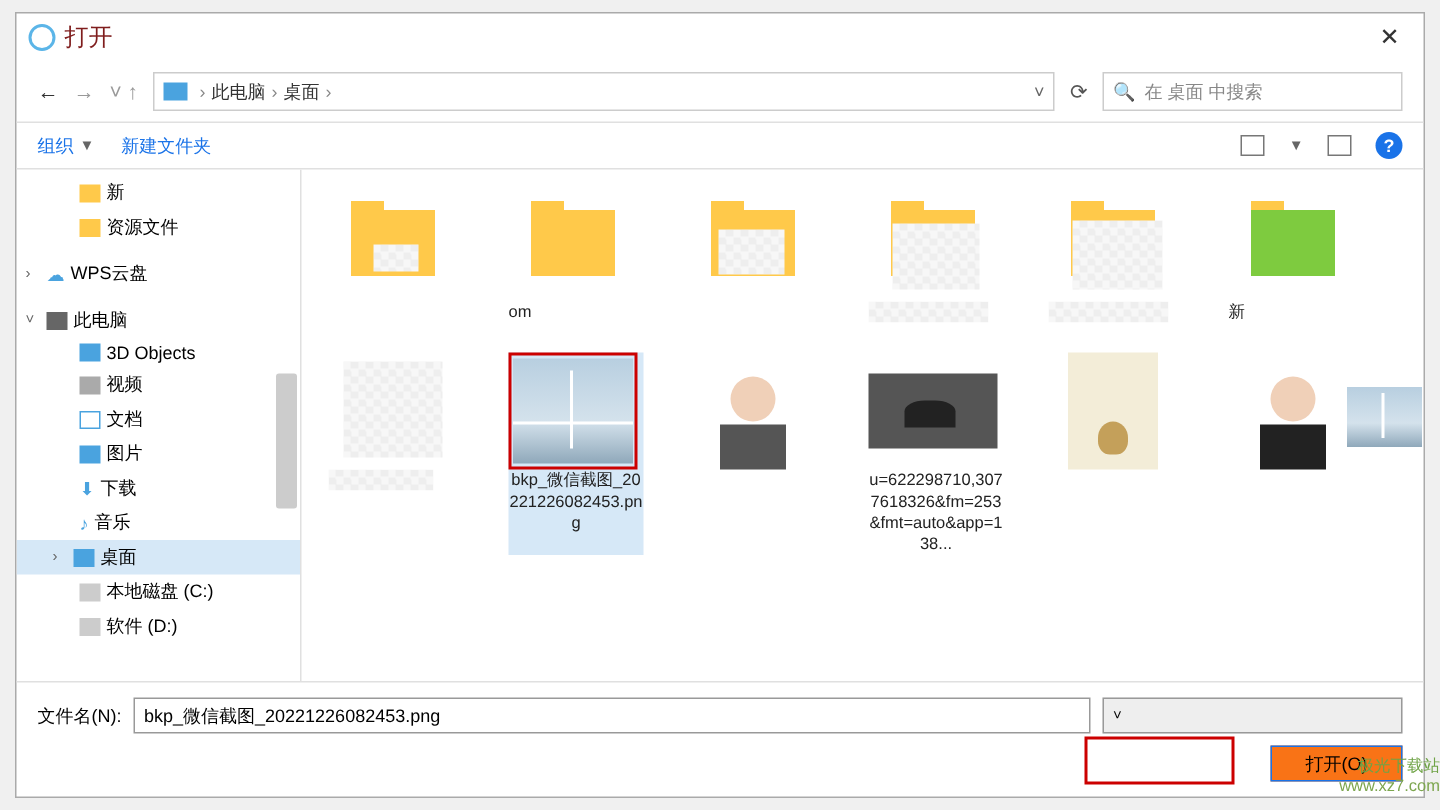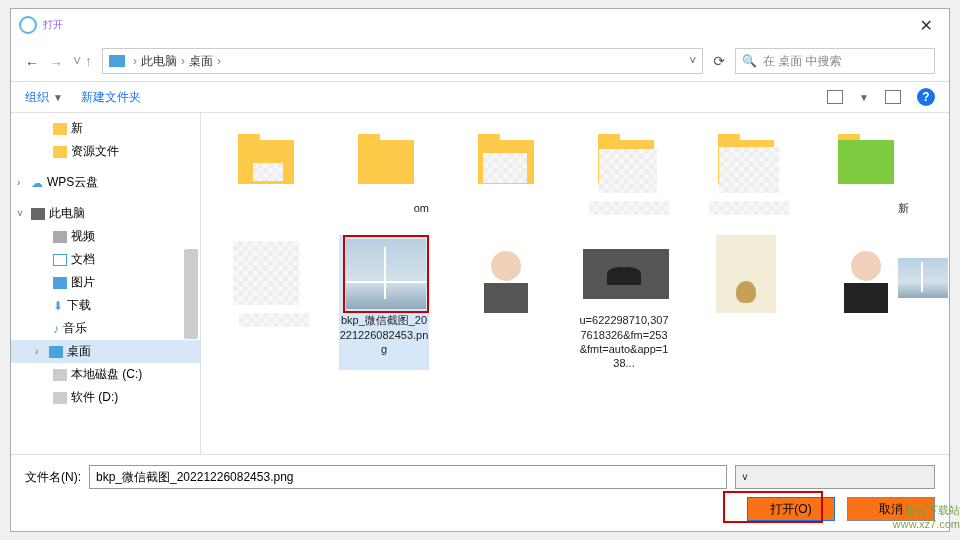--- a/index.html
+++ b/index.html
@@ -1,20 +1,20 @@
 <!DOCTYPE html>
 <html><head>
 <meta charset="utf-8">
 <style>
 * { margin: 0; padding: 0; box-sizing: border-box; font-family: "Microsoft YaHei", Arial, sans-serif; }
 body { background: #f0f0f0; width: 960px; height: 540px; overflow: hidden; position: relative; }
 .dialog { position: absolute; left: 10px; top: 8px; right: 10px; bottom: 8px; background: #fff; border: 1px solid #aaa; display: flex; flex-direction: column; }
 .titlebar { display: flex; align-items: center; padding: 6px 8px; height: 32px; }
 .app-icon { width: 18px; height: 18px; border-radius: 50%; border: 2px solid #5bb5e8; margin-right: 6px; }
-.title-text { font-size: 10px; color: #8b5cf6; }
+.title-text { font-size: 16px; color: #7f1d1d; }
 .close-btn { margin-left: auto; cursor: pointer; font-size: 16px; color: #333; padding: 0 8px; }
 .navbar { display: flex; align-items: center; padding: 6px 14px; gap: 10px; height: 40px; }
 .nav-arrow { color: #999; font-size: 14px; cursor: pointer; }
 .nav-arrow.active { color: #333; }
 .breadcrumb-box { flex: 1; border: 1px solid #ccc; height: 26px; display: flex; align-items: center; padding: 0 6px; font-size: 12px; color: #333; position: relative; }
 .bc-icon { width: 16px; height: 12px; background: #4aa3df; margin-right: 4px; }
 .bc-sep { margin: 0 4px; color: #888; }
 .bc-dd { position: absolute; right: 6px; color: #666; }
 .refresh-icon { color: #555; font-size: 14px; cursor: pointer; }
 .search-box { width: 200px; border: 1px solid #ccc; height: 26px; display: flex; align-items: center; padding: 0 6px; font-size: 12px; color: #888; gap: 6px; }
@@ -38,21 +38,21 @@
 .doc-ico { background: #fff; border: 1px solid #4aa3df; }
 .dl-ico { color: #4aa3df; font-size: 12px; }
 .music-ico { color: #4aa3df; font-size: 12px; }
 .desktop-ico { background: #4aa3df; }
 .disk-ico { background: #ccc; }
 .caret { color: #666; font-size: 10px; width: 10px; }
 .caret.none { visibility: hidden; }
 .indent { width: 18px; display: inline-block; }
 .content { flex: 1; padding: 10px 18px; overflow-y: auto; position: relative; }
 .file-grid { display: flex; flex-wrap: wrap; gap: 20px 30px; }
-.file-item { width: 90px; display: flex; flex-direction: column; align-items: flex-end; cursor: pointer; }
+.file-item { width: 90px; display: flex; flex-direction: column; align-items: flex-start; cursor: pointer; }
 .file-thumb { width: 86px; height: 78px; display: flex; align-items: center; justify-content: center; position: relative; }
 .folder-thumb { width: 56px; height: 44px; background: #ffc94a; position: relative; }
 .folder-thumb::before { content: ""; position: absolute; top: -6px; left: 0; width: 22px; height: 6px; background: #ffc94a; }
 .pix { background: repeating-conic-gradient(#eee 0 25%, #f7f7f7 0 50%) 0 0/10px 10px; position: absolute; }
 .file-label { text-align: center; font-size: 11px; color: #222; line-height: 1.3; max-height: 58px; overflow: hidden; word-break: break-all; }
 .file-item.selected .file-thumb { border: 2px solid #c00; }
 .file-item.selected-bg { background: #d6e8f7; }
 .bridge-thumb { width: 80px; height: 70px; background: linear-gradient(#b8cfe0, #d4e2ec 60%, #8fa8ba); position: relative; }
 .bridge-thumb::after { content: ""; position: absolute; left: 38px; top: 8px; width: 2px; height: 52px; background: #fff; }
 .bridge-thumb::before { content: ""; position: absolute; left: 0; right: 0; top: 42px; height: 2px; background: #fff; }
@@ -144,20 +144,26 @@
         </div>
       <div style="height:8px"></div>
       <div class="tree-item">
           <span class="caret">˅</span>
           <div class="tree-icon pc-ico"></div>
           <span>此电脑</span>
         </div>
       <div class="tree-item">
           <span class="indent"></span>
           <span class="caret none">›</span>
+          <div class="tree-icon obj3d-ico"></div>
+          <span>3D Objects</span>
+        </div>
+      <div class="tree-item">
+          <span class="indent"></span>
+          <span class="caret none">›</span>
           <div class="tree-icon video-ico"></div>
           <span>视频</span>
         </div>
       <div class="tree-item">
           <span class="indent"></span>
           <span class="caret none">›</span>
           <div class="tree-icon doc-ico"></div>
           <span>文档</span>
         </div>
       <div class="tree-item">
@@ -295,21 +301,20 @@
   <div class="footer">
     <div class="filename-row">
       <span class="filename-label">文件名(N):</span>
       <input class="filename-input" value="bkp_微信截图_20221226082453.png" style="">
       <div class="filetype-select">
         <span style="font-size:10px">˅</span>
       </div>
     </div>
     <div class="button-row">
       <button class="btn primary">打开(O)</button>
-      <button class="btn">取消</button>
     </div>
     <div class="red-box-open"></div>
   </div>
 
 </div>
 
 <div class="preview-thumb"></div>
 
 <div class="watermark">
   <span class="wm-top">极光下载站</span>

